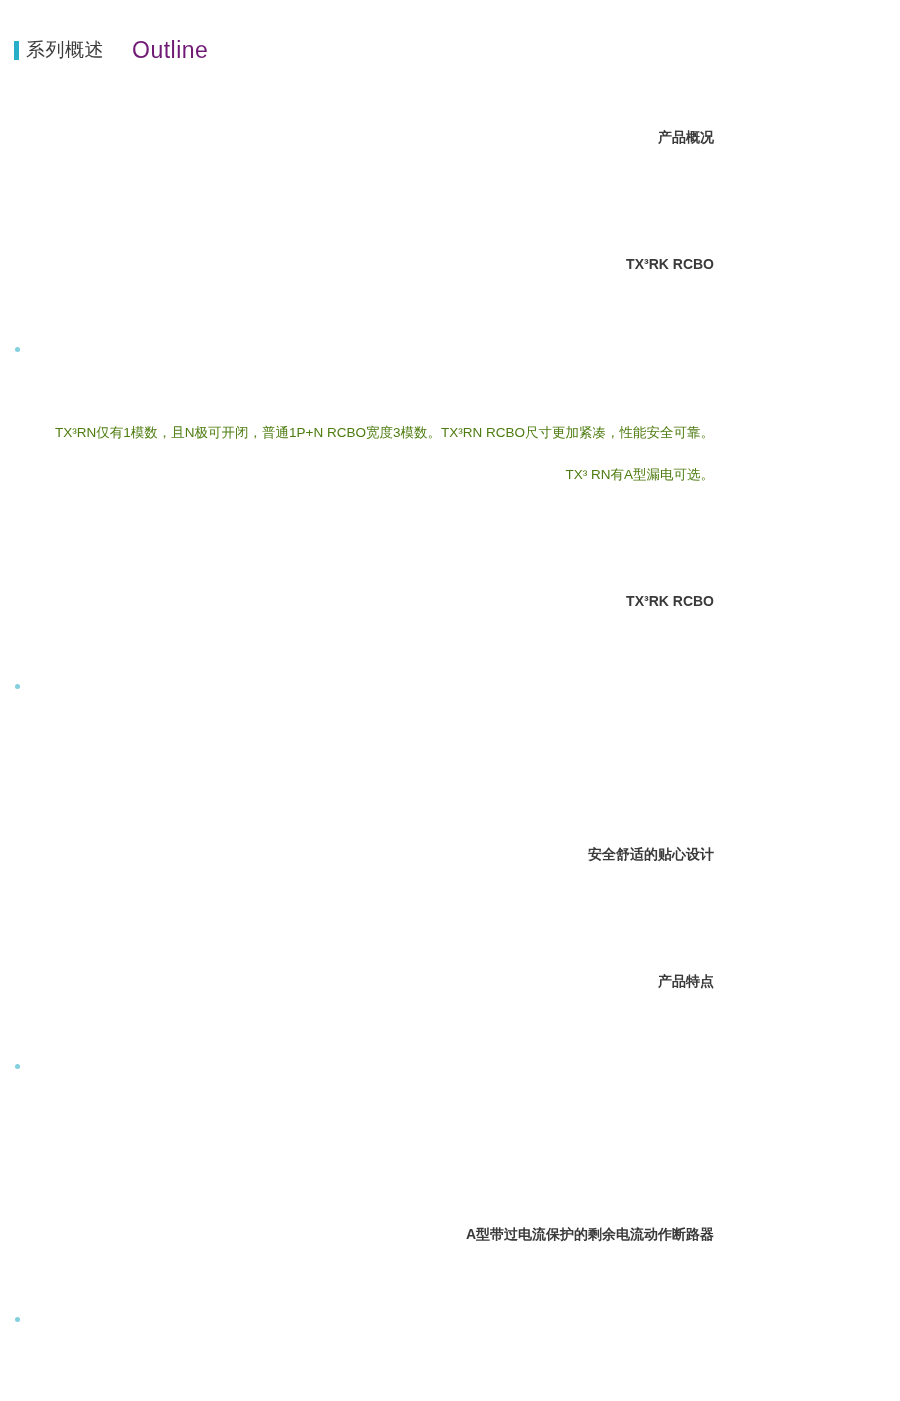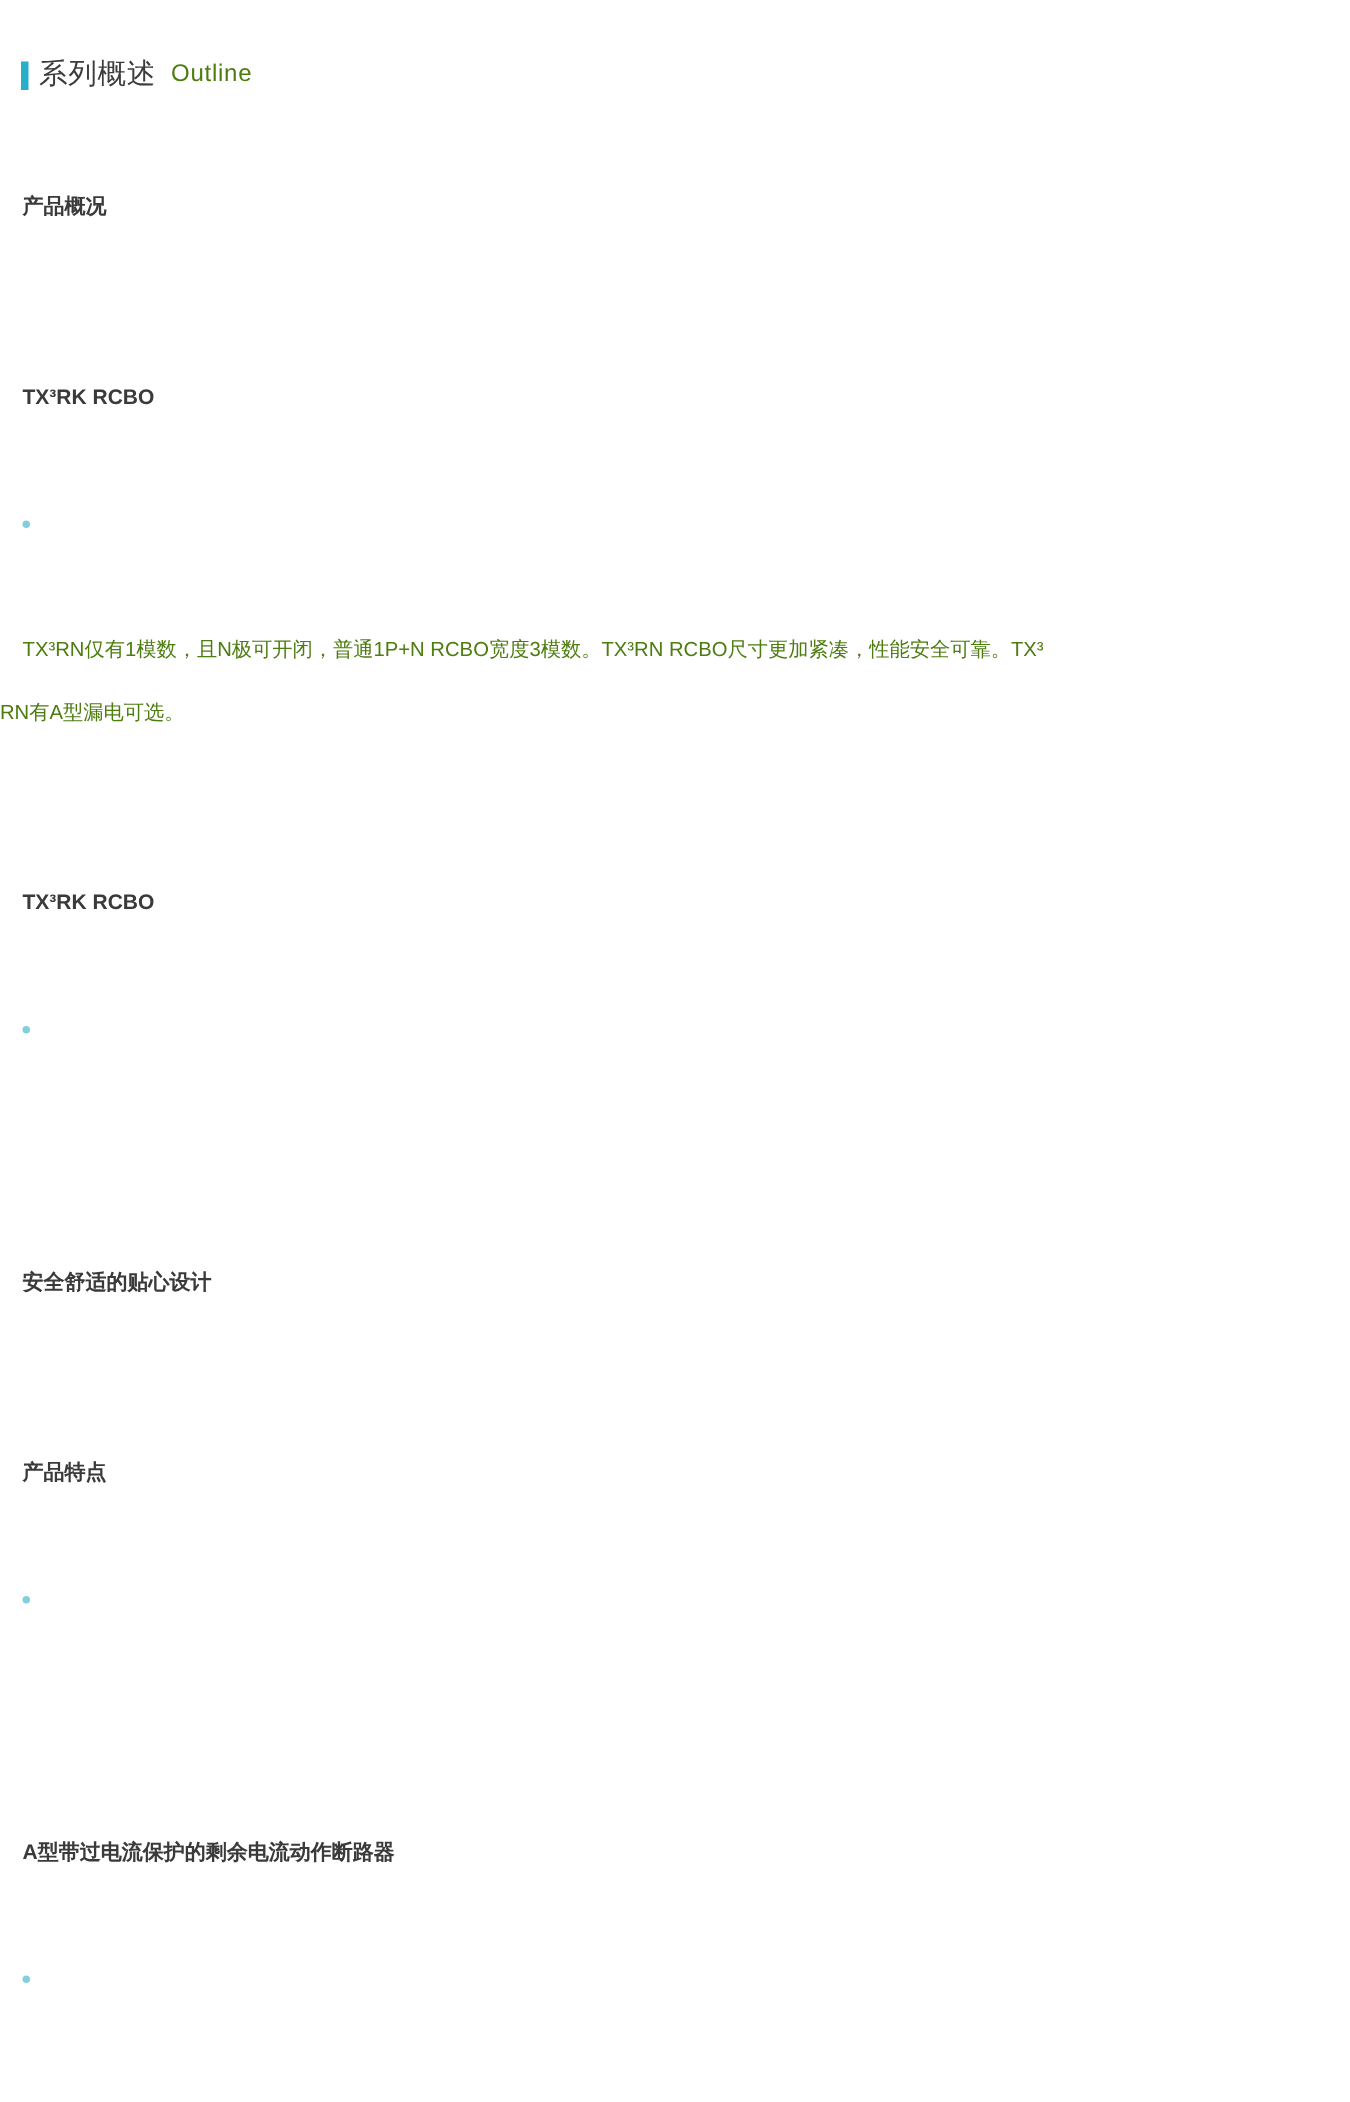--- a/index.html
+++ b/index.html
@@ -30,34 +30,36 @@
     height: 19px;
     background: #28aec8;
     margin-right: 7px;
   }
   .title-zh {
     font-size: 19px;
     color: #3c3c3c;
     letter-spacing: 0.5px;
   }
   .title-en {
-    font-size: 16px;
-    color: #4d7c0f;
-    margin-left: 10px;
+    font-size: 23px;
+    color: #701a75;
+    margin-left: 28px;
     letter-spacing: 0.5px;
   }
   .content {
     margin-top: 14px;
     padding-right: 30px;
   }
   .row {
     position: relative;
     line-height: 42px;
     font-size: 13.5px;
+    padding-left: 24px;
     white-space: pre-wrap;
+    text-align: right;
   }
   .row.heading .row-text {
     font-weight: bold;
     color: #3a3a3a;
     font-size: 14px;
   }
   .row.bullet .row-text {
     color: #4d7c0f;
   }
   .dot {

